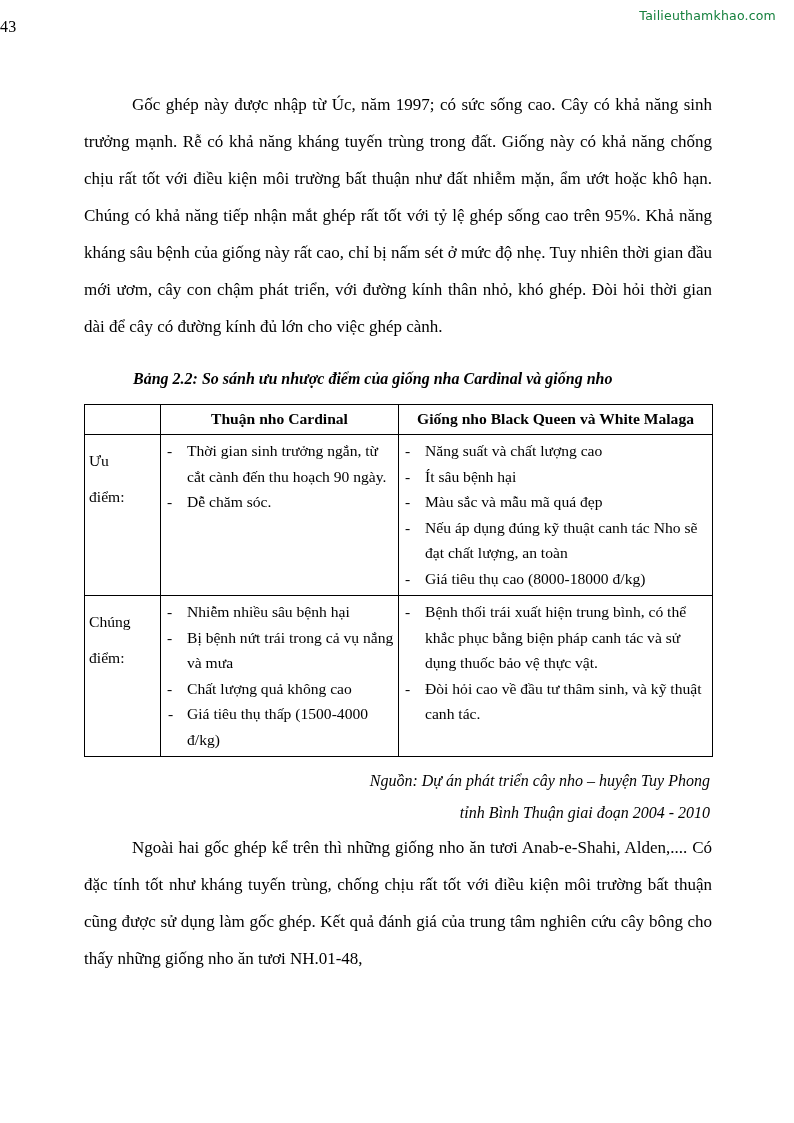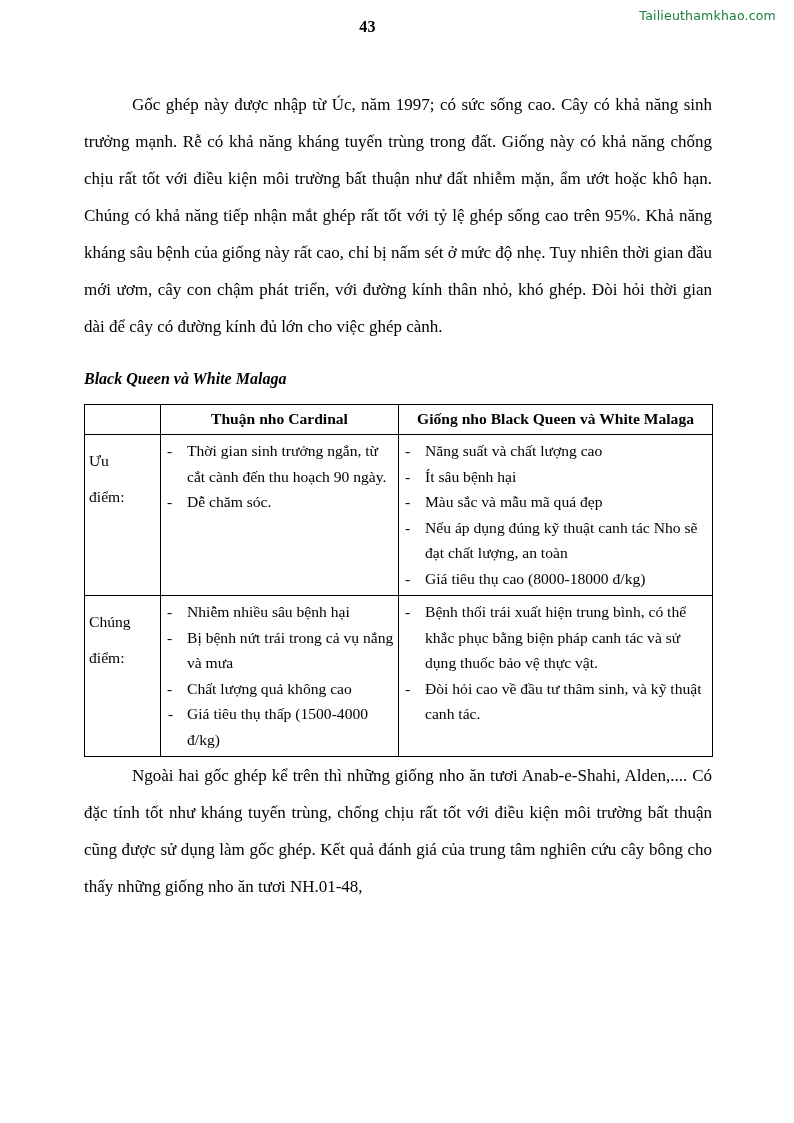--- a/index.html
+++ b/index.html
@@ -23,22 +23,21 @@
     height: 1123px;
     box-sizing: border-box;
   }
 
   
   .page-number {
     position: absolute;
     top: 18px;
     left: 0;
     width: 735px;
-    text-align: center;
-    font-weight: bold;
+    font-weight: normal;
     font-size: 16px;
     letter-spacing: 0.3px;
   }
 
   .watermark {
     position: absolute;
     top: 8px;
     right: 18px;
     font-family: "DejaVu Sans", sans-serif;
     font-size: 12.5px;
@@ -176,21 +175,21 @@
 
   <div class="page-number">43</div>
   <div class="watermark">Tailieuthamkhao.com</div>
 
   <div class="content">
 
 
     <p class="body-para">Gốc ghép này được nhập từ Úc, năm 1997; có sức sống cao. Cây có khả năng sinh trưởng mạnh. Rễ có khả năng kháng tuyến trùng trong đất. Giống này có khả năng chống chịu rất tốt với điều kiện môi trường bất thuận như đất nhiễm mặn, ẩm ướt hoặc khô hạn. Chúng có khả năng tiếp nhận mắt ghép rất tốt với tỷ lệ ghép sống cao trên 95%. Khả năng kháng sâu bệnh của giống này rất cao, chỉ bị nấm sét ở mức độ nhẹ. Tuy nhiên thời gian đầu mới ươm, cây con chậm phát triển, với đường kính thân nhỏ, khó ghép. Đòi hỏi thời gian dài để cây có đường kính đủ lớn cho việc ghép cành.</p>
 
     <div class="caption">
-      <span class="cap-line second">Black Queen và White Malaga</span>
+      <span class="cap-line first">Bảng 2.2: So sánh ưu nhược điểm của giống nha Cardinal và giống nho</span>
     </div>
 
     <table class="cmp">
       <colgroup>
         <col class="c1">
           <col class="c2">
           <col class="c3">
       </colgroup>
       <thead>
         <tr>
@@ -237,17 +236,21 @@
           <td>
             <ul class="dashlist">
               <li>Bệnh thối trái xuất hiện trung bình, có thể khắc phục bằng biện pháp canh tác và sử dụng thuốc bảo vệ thực vật.</li>
               <li>Đòi hỏi cao về đầu tư thâm sinh, và kỹ thuật canh tác.</li>
             </ul>
           </td>
         </tr>
       </tbody>
     </table>
 
+    <div class="source">
+      <span class="src-line">Nguồn: Dự án phát triển cây nho – huyện Tuy Phong</span>
+      <span class="src-line">tỉnh Bình Thuận giai đoạn 2004 - 2010</span>
+    </div>
 
     <p class="body-para last after-table-para">Ngoài hai gốc ghép kể trên thì những giống nho ăn tươi Anab-e-Shahi, Alden,.... Có đặc tính tốt như kháng tuyến trùng, chống chịu rất tốt với điều kiện môi trường bất thuận cũng được sử dụng làm gốc ghép. Kết quả đánh giá của trung tâm nghiên cứu cây bông cho thấy những giống nho ăn tươi NH.01-48,</p>
 
   </div>
 </div>
 
 </body></html>

